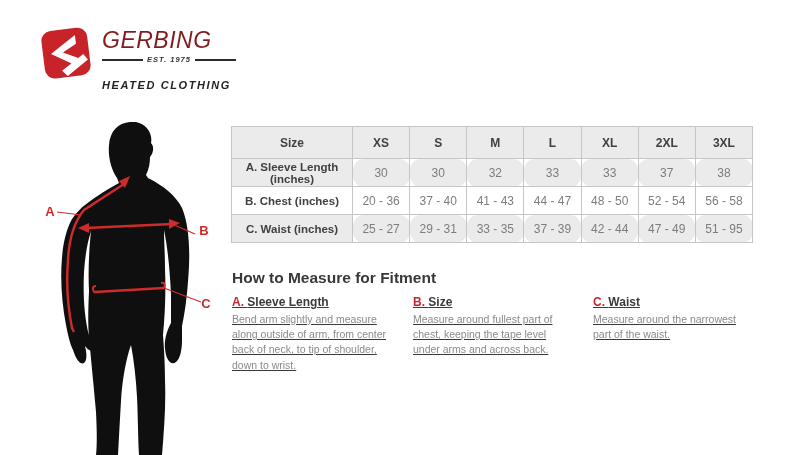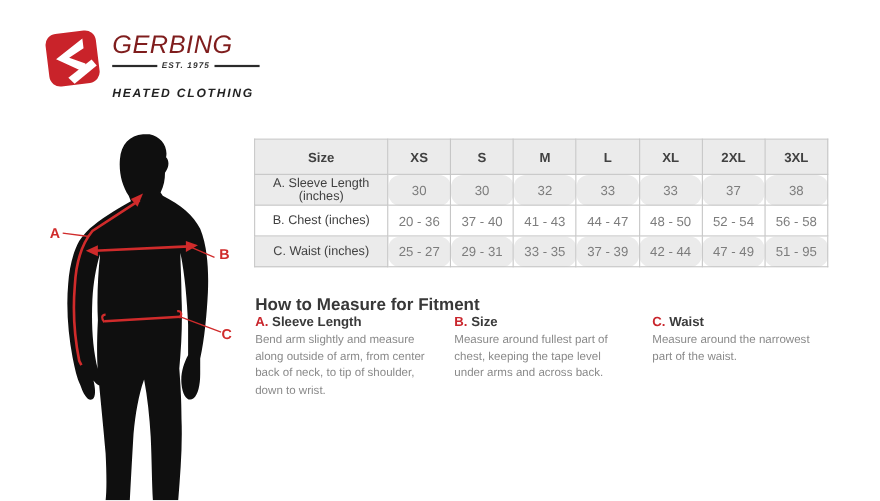--- a/index.html
+++ b/index.html
@@ -34,31 +34,31 @@
   
   .chart-title { position:absolute; left:232px; top:97px; font-size:15.5px; font-weight:bold; color:#383838; }
   .size-table {
     position:absolute; left:231px; top:126px; width:522px;
     border-collapse:collapse; table-layout:fixed;
   }
   .size-table th, .size-table td {
     border:1px solid #c6c6c6; text-align:center; vertical-align:middle; padding:0;
   }
   .size-table thead th { height:32px; background:#ebebeb; font-size:12px; font-weight:bold; color:#414141; }
-  .size-table tbody th { font-size:11.5px; font-weight:normal; color:#414141; }
+  .size-table tbody th { font-size:11.5px; font-weight:bold; color:#414141; }
   .size-table tbody td { height:28px; font-size:12px; font-weight:normal; color:#7d7d7d;border-radius:11px; }
   .size-table tbody tr:nth-child(odd)  { background:#ebebeb; }
   .size-table tbody tr:nth-child(even) { background:#ffffff; }
   .col-label { width:121px; }
 
   
   .guide-title { position:absolute; left:232px; top:269px; font-size:15.5px; font-weight:bold; color:#383838; }
   .guide-grid {
-    position:absolute; left:232px; top:285px; width:540px;
-    display:grid; grid-template-columns:181px 180px 179px;
+    position:absolute; left:232px; top:295px; width:540px;
+    display:grid; grid-template-columns:181px 180px 179px;text-decoration:underline;
   }
   .guide-item { padding-right:18px; }
   .guide-name { font-size:12px; font-weight:bold; color:#3a3a3a; }
   .guide-key { color:#c9252c; }
   .guide-desc { margin-top:3px; font-size:10.5px; line-height:1.45; color:#8a8a8a; }
 </style>
 </head>
 <body>
 
 <div class="page">

